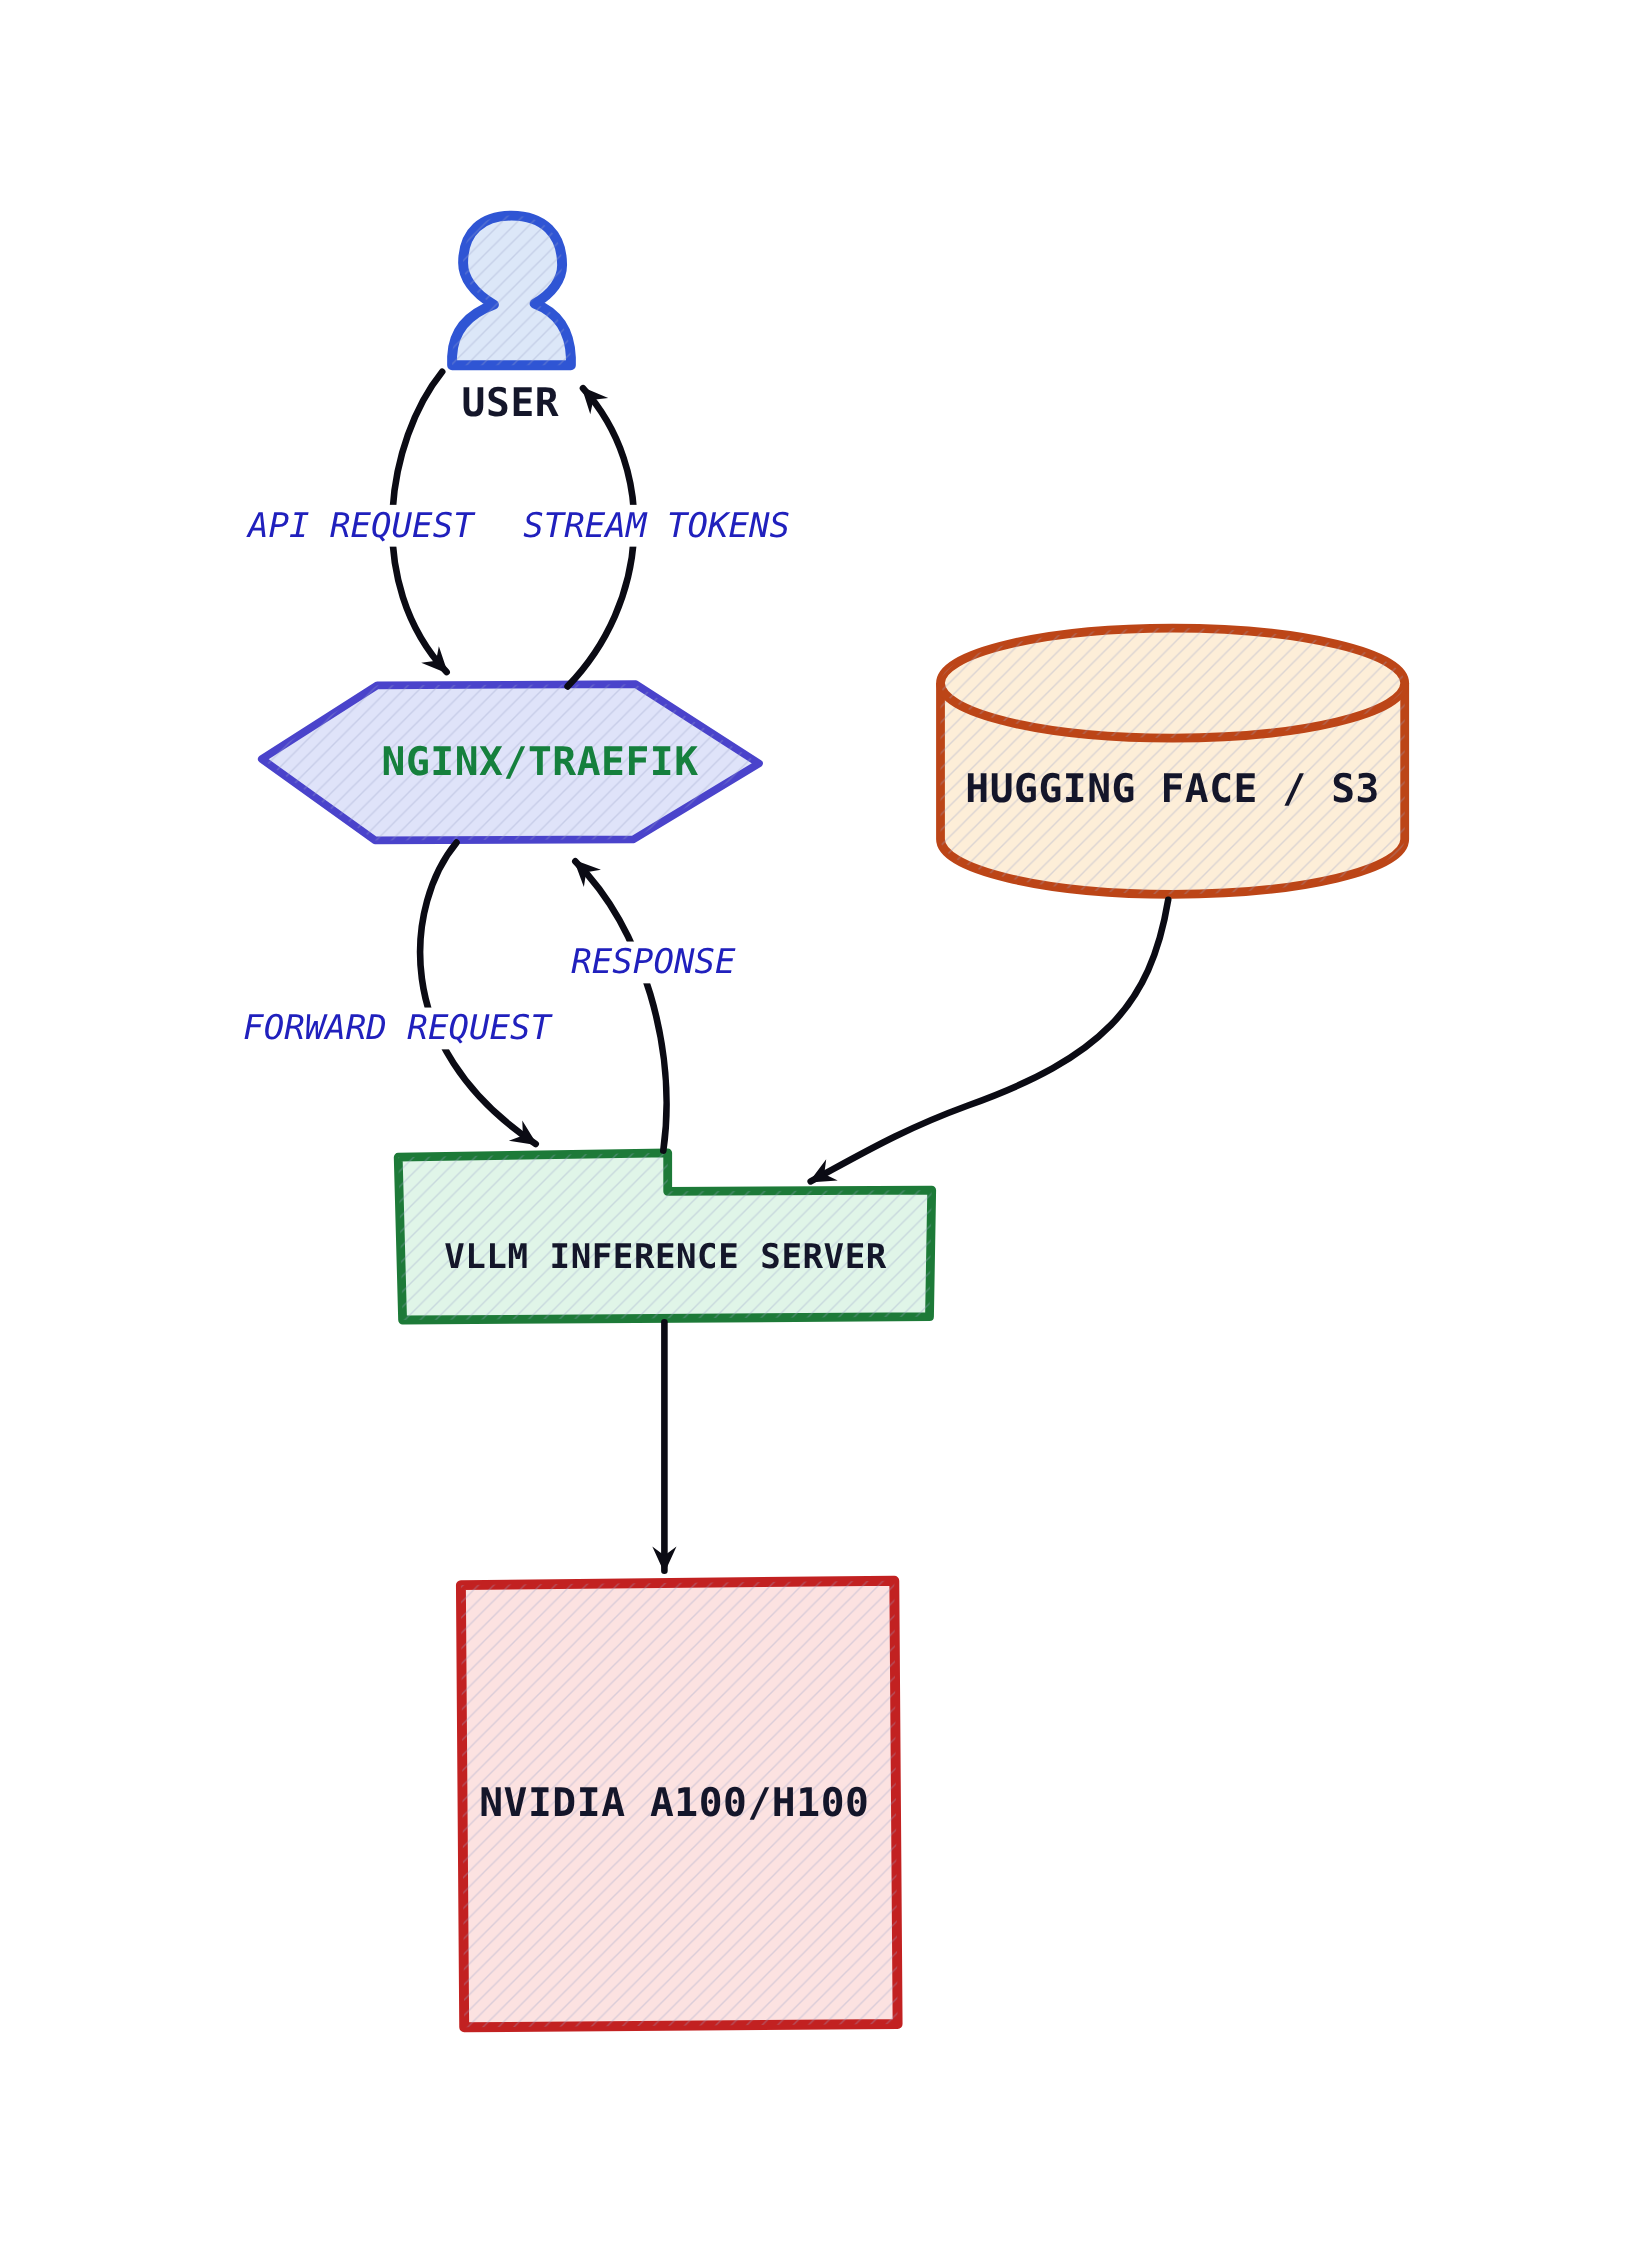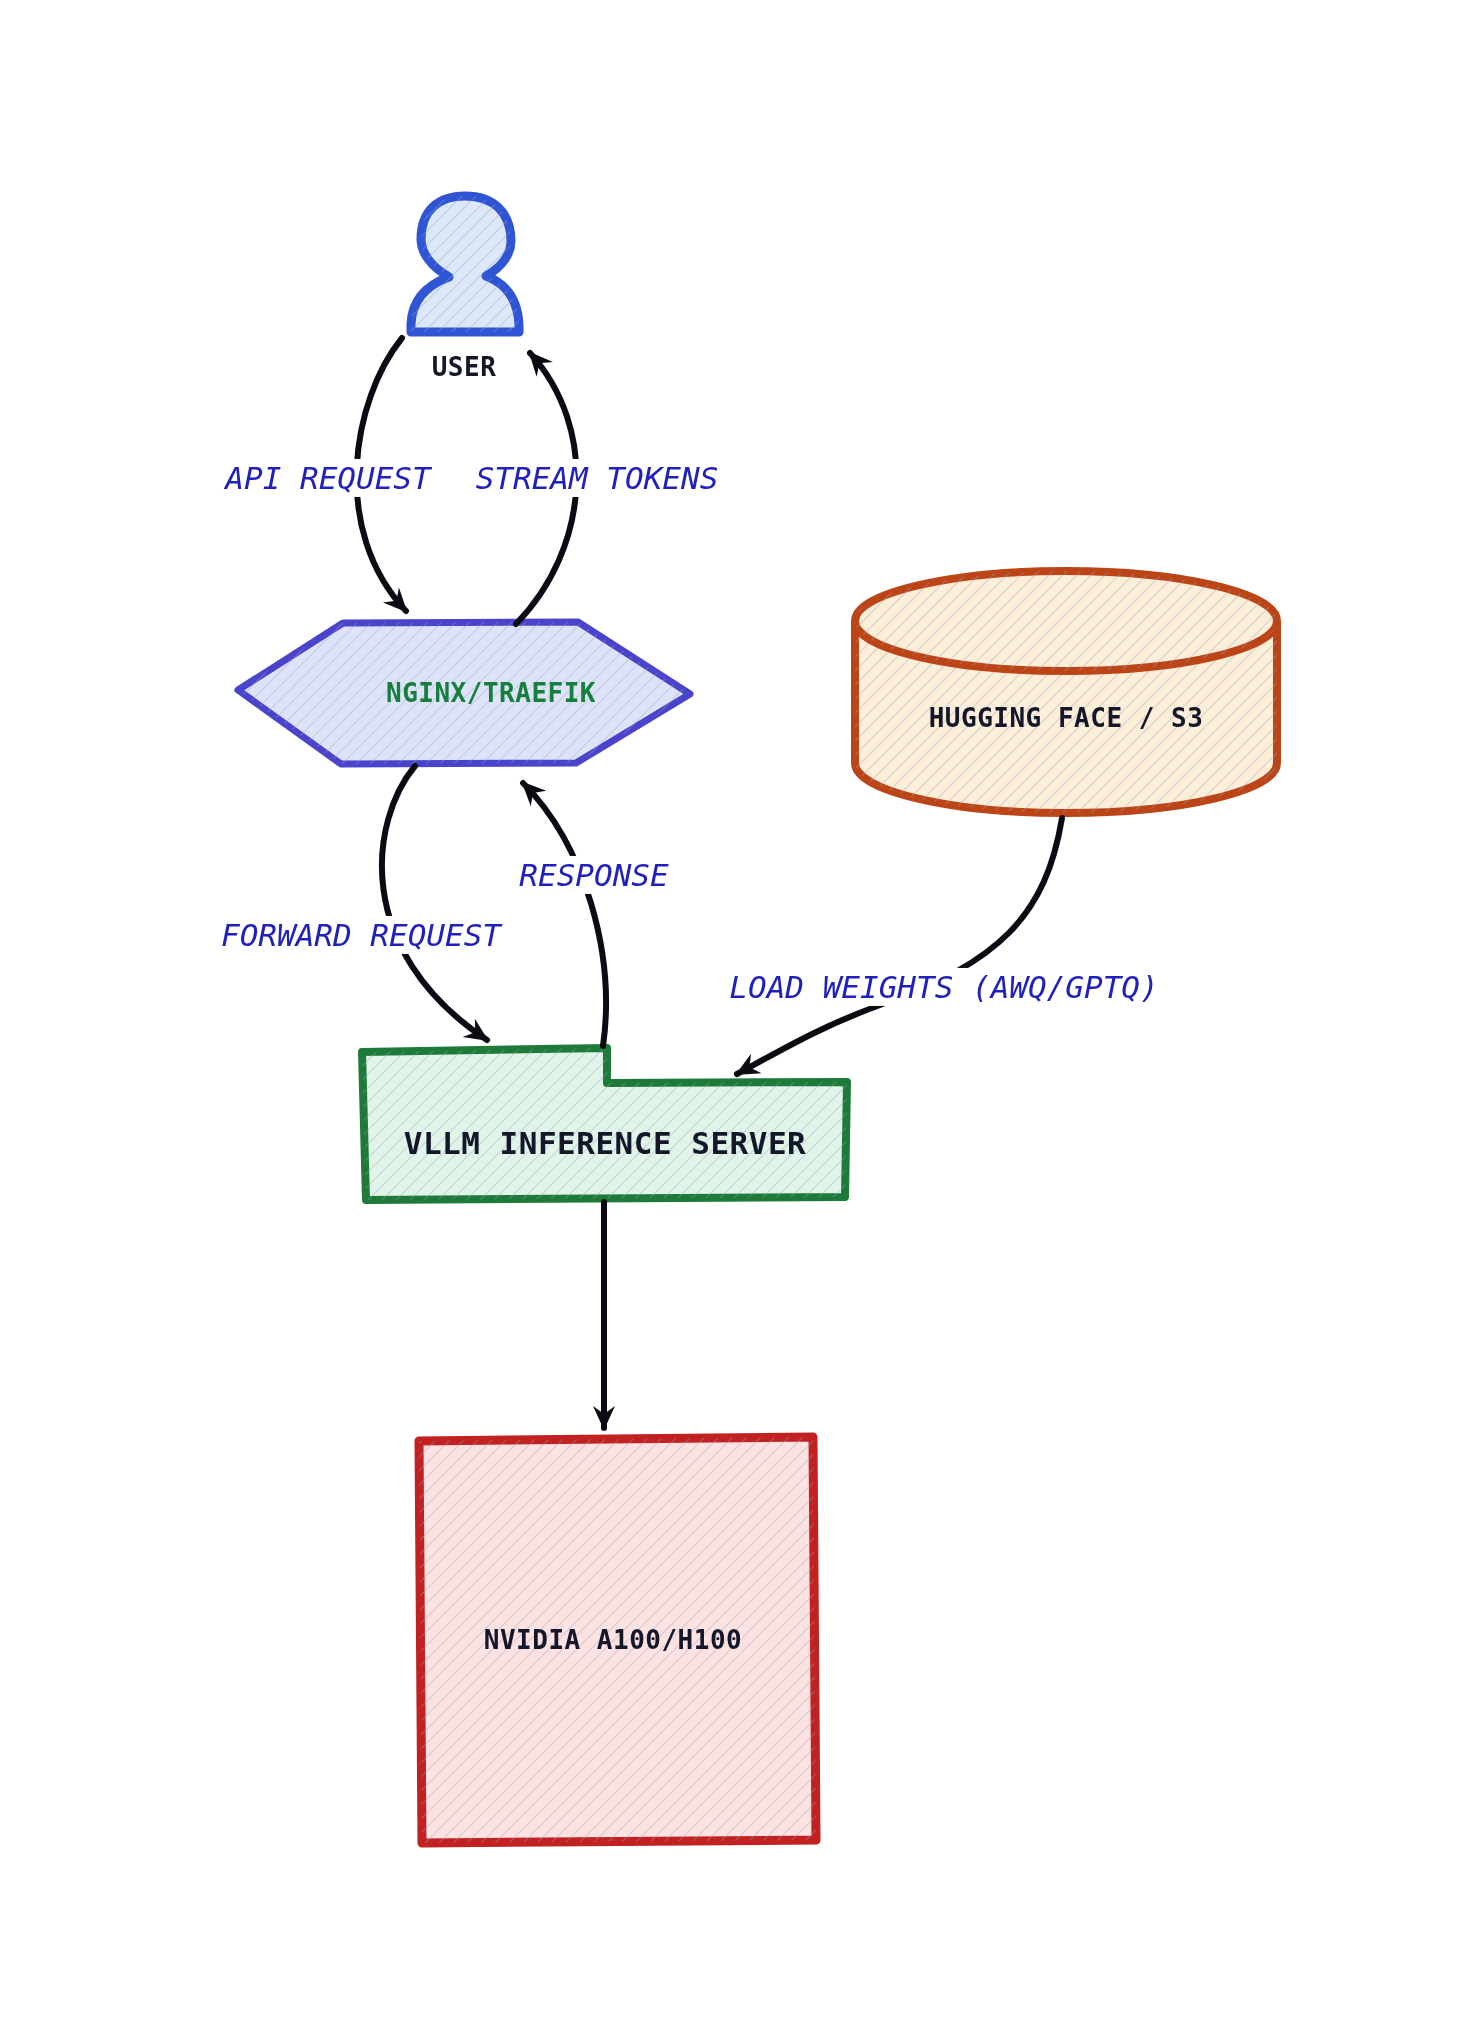--- a/index.html
+++ b/index.html
@@ -13,21 +13,21 @@
   }
   .canvas svg { position: absolute; left: 0; top: 0; }
   .lbl {
     position: absolute;
     transform: translate(-50%, -50%);
     white-space: nowrap;
     line-height: 1.1;
   }
   .node-lbl {
     font-weight: bold;
-    font-size: 26px;
+    font-size: 36px;
     letter-spacing: 0.5px;
     color: #14162a;
   }
   .edge-lbl {
     font-style: italic;
     font-size: 31px;
     color: #2020bd;
     background: #ffffff;
     padding: 2px 8px;
   }
@@ -99,16 +99,15 @@
   <div class="lbl node-lbl" style="left: 613px; top: 1640px; color: rgb(20, 22, 42);">NVIDIA A100/H100</div>
 
   <div class="lbl edge-lbl" style="left: 328px; top: 478px; color: rgb(32, 32, 189);">API REQUEST</div>
 
   <div class="lbl edge-lbl" style="left: 597px; top: 478px; color: rgb(32, 32, 189);">STREAM TOKENS</div>
 
   <div class="lbl edge-lbl" style="left: 361px; top: 935px; color: rgb(32, 32, 189);">FORWARD REQUEST</div>
 
   <div class="lbl edge-lbl" style="left: 594px; top: 875px; color: rgb(32, 32, 189);">RESPONSE</div>
 
-  <div class="lbl edge-lbl" style="left: 944px; top: 987px; color: rgb(32, 32, 189);">LOAD WEIGHTS (AWQ/GPTQ)</div>
 
 
 </div>
 
 </body></html>

